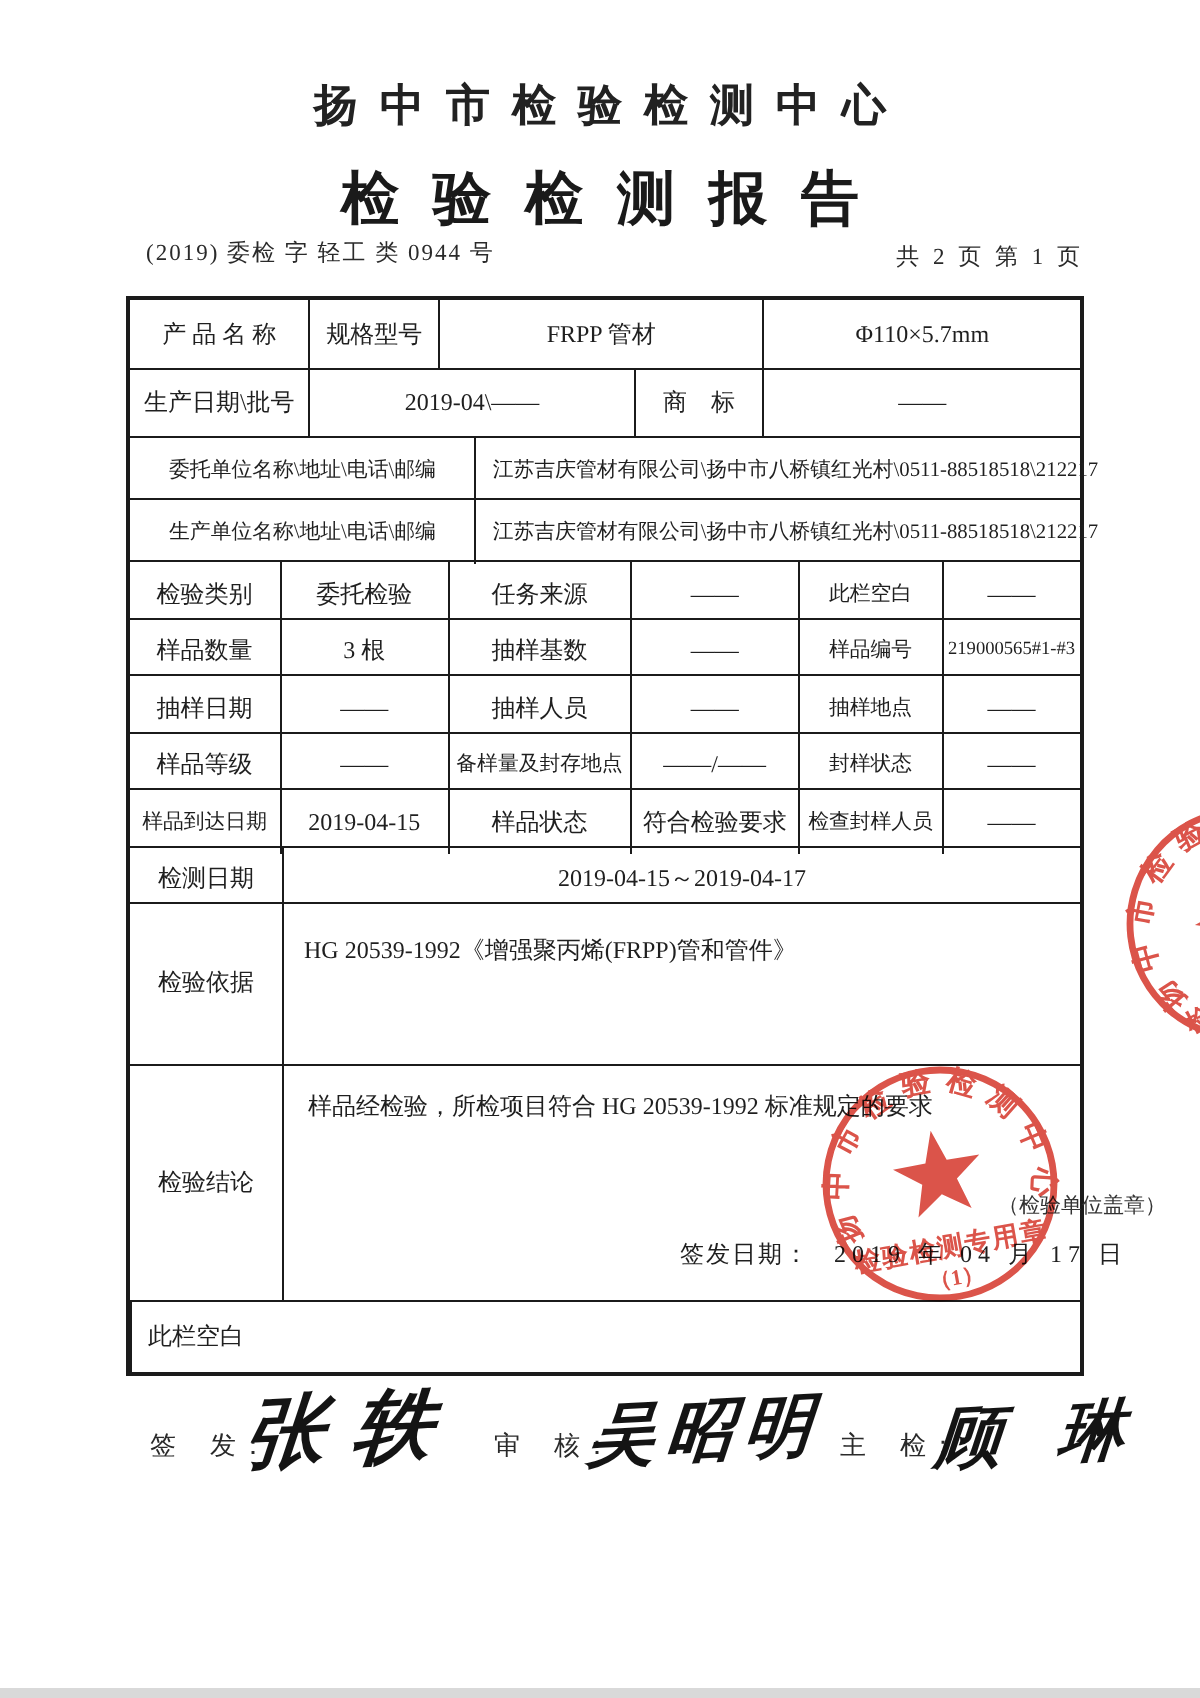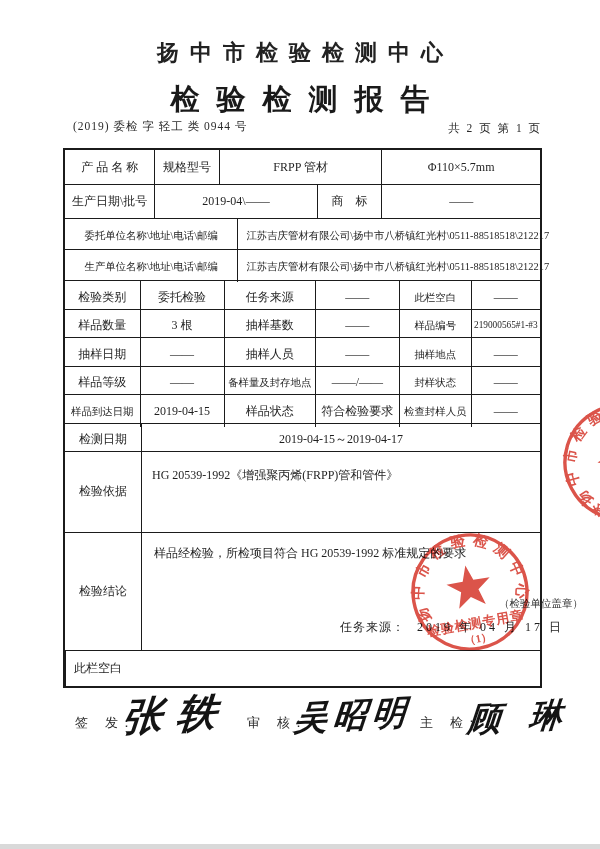--- a/index.html
+++ b/index.html
@@ -151,21 +151,21 @@
       <div class="c cfirst wd1">检验依据</div>
       <div class="c wd2 topleft">HG 20539-1992《增强聚丙烯(FRPP)管和管件》</div>
     </div>
 
     <div class="r h118">
       <div class="c cfirst wd1">检验结论</div>
       <div class="c wd2 rel">
         <span class="concl-text">样品经检验，所检项目符合 HG 20539-1992 标准规定的要求</span>
         <span class="seal-hint">（检验单位盖章）</span>
         <span class="issue-line">
-          <span>任务来源：</span><span class="issue-date">2019 年 04 月 17 日</span>
+          <span>签发日期：</span><span class="issue-date">2019 年 04 月 17 日</span>
         </span>
       </div>
     </div>
 
     <div class="r h36">
       <div class="c wd2 left">此栏空白</div>
     </div>
   </div>
 
   <div class="sig-block">

